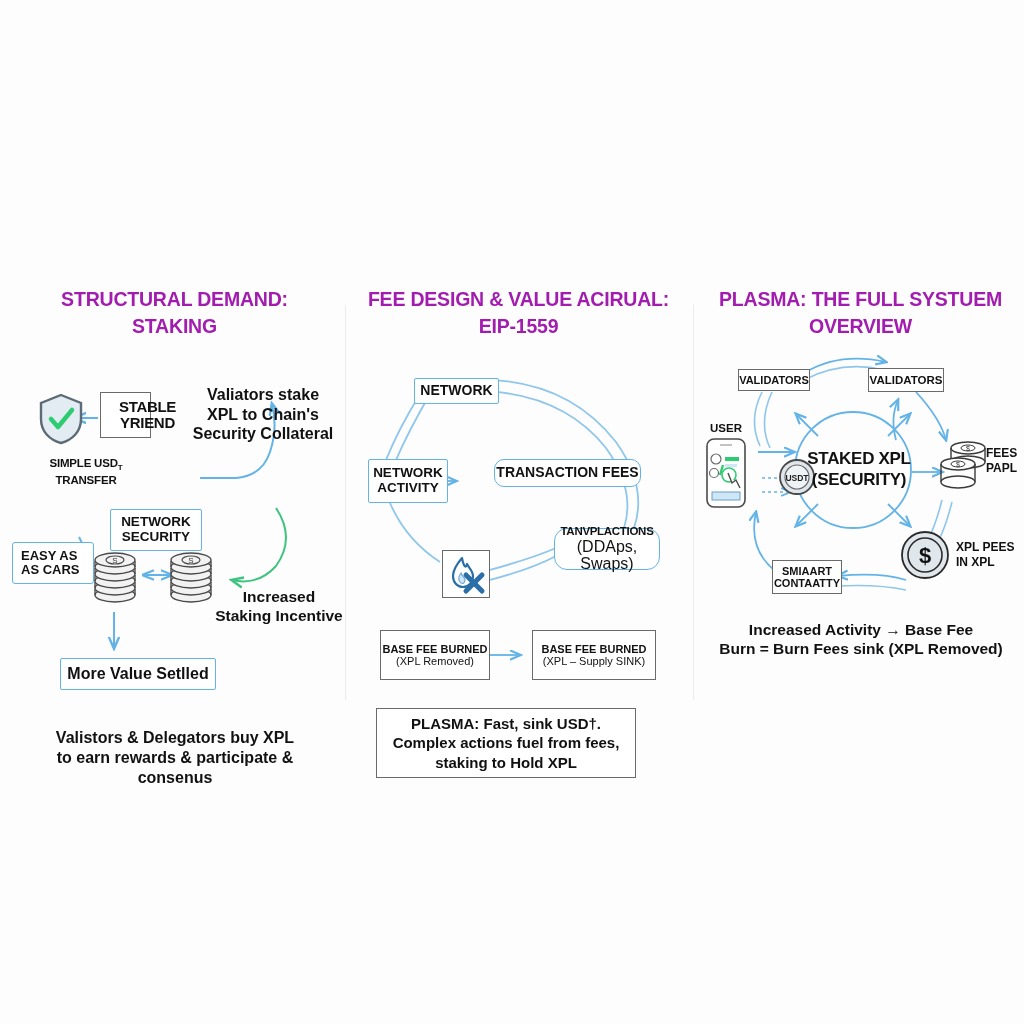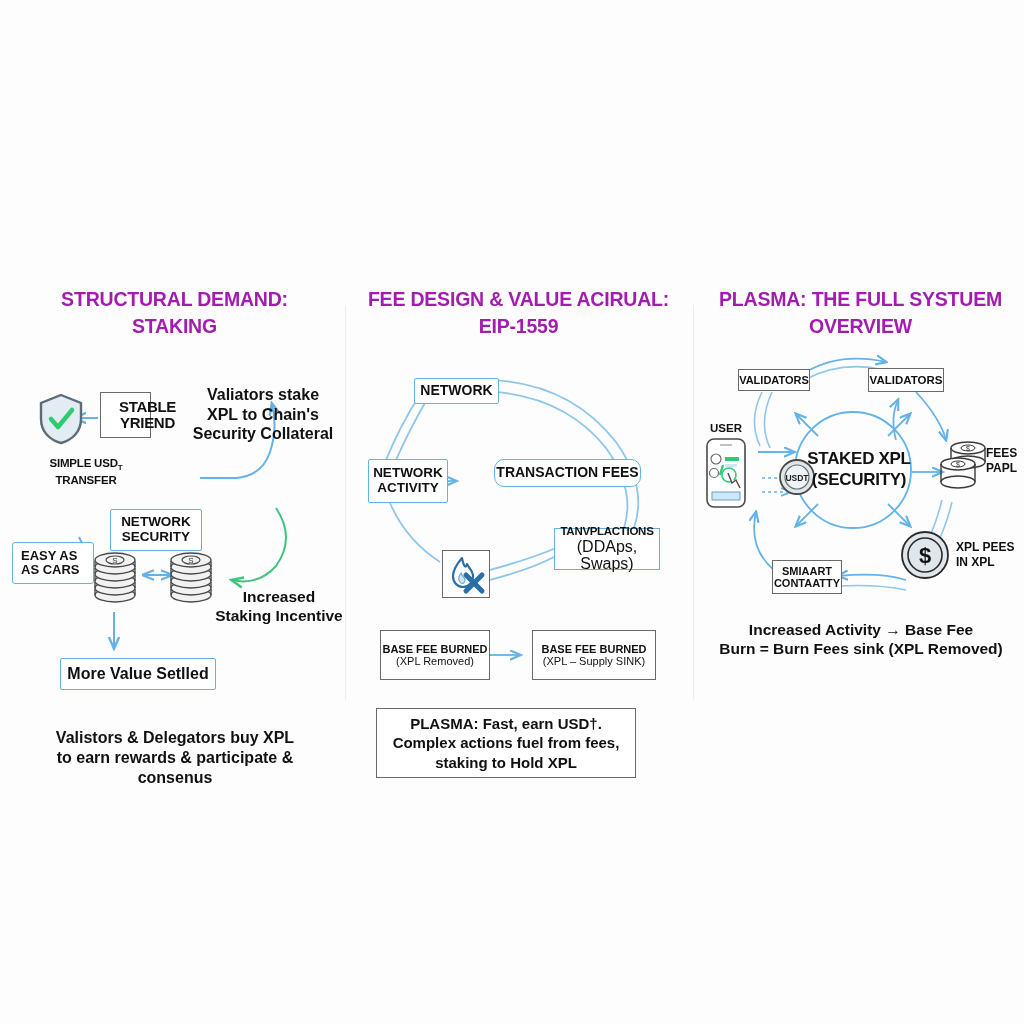--- a/index.html
+++ b/index.html
@@ -277,37 +277,37 @@
       <svg width="44" height="44" viewBox="0 0 44 44">
         <path d="M18 7 C12 14 9 19 9 25 C9 31 13 36 19 36 C25 36 29 31 29 25 C29 20 25 17 23 13 C22 17 20 17 18 7 Z" fill="#ffffff" stroke="#2a6fa8" stroke-width="2.2" stroke-linejoin="round"></path>
         <path d="M17 22 C14 26 14 30 17 32 C19 33 21 32 21 29 C21 26 18 26 17 22 Z" fill="#cfe6f7" stroke="#6fa9d4" stroke-width="1.2"></path>
         <g stroke="#2a6fa8" stroke-width="5" stroke-linecap="round">
           <line x1="22" y1="24" x2="38" y2="40"></line>
           <line x1="38" y1="24" x2="22" y2="40"></line>
         </g>
       </svg>
     </div>
 
-    <div class="node box-blue" style="left:206px; top:528px; flex-direction:column; width:106px; height:42px; font-size:12px; border-radius:0;">
+    <div class="node box-blue" style="left:206px; top:528px; flex-direction:column; width:106px; height:42px; font-size:12px; border-radius:13px;">
       <span class="sq-label">TANVPLACTIONS</span>
       <span style="font-weight:normal;font-size:16px">(DDAps, Swaps)</span>
     </div>
 
     <div class="node box-gray" style="left:32px; top:630px; width:110px; height:50px; font-size:11px; font-weight:normal;">
       <span style="font-weight:bold">BASE FEE BURNED</span>
       <span>(XPL Removed)</span>
     </div>
 
     <div class="node box-gray" style="left:184px; top:630px; width:124px; height:50px; font-size:11px; font-weight:normal;">
       <span style="font-weight:bold">BASE FEE BURNED</span>
       <span>(XPL – Supply SINK)</span>
     </div>
 
     <div class="node box-gray" style="left:28px; top:708px; width:260px; height:70px; font-size:15px; line-height:1.3;">
-      <span>PLASMA: Fast, earn USD†.</span>
+      <span>PLASMA: Fast, sink USD†.</span>
       <span>Complex actions fuel from fees,</span>
       <span>staking to Hold XPL</span>
     </div>
   </div>
 
   <div class="col c3">
     <div class="col-title">
       <div>PLASMA: THE FULL SYSTUEM</div>
       <div>OVERVIEW</div>
     </div>

